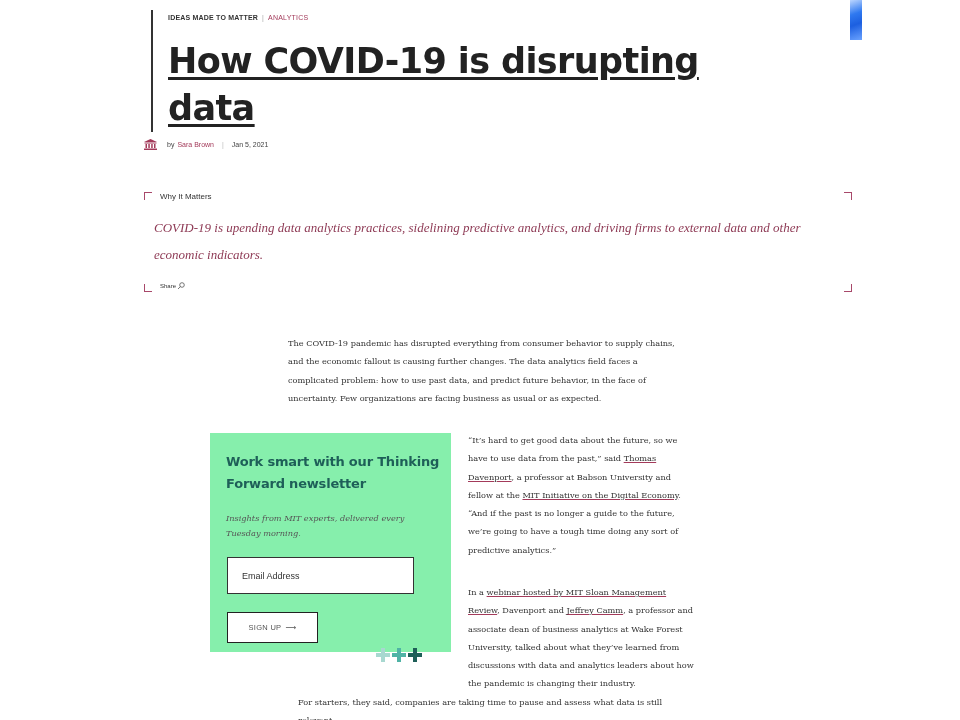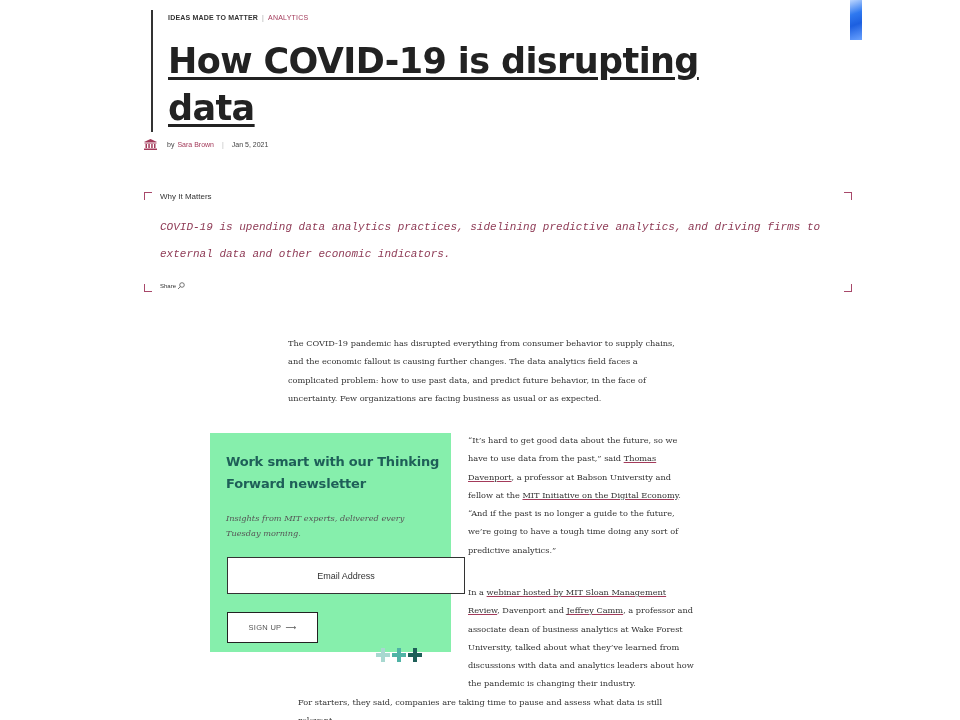--- a/index.html
+++ b/index.html
@@ -29,39 +29,39 @@
   .byline .author { color: #a33a5a; margin-left: 3px; }
   .byline .bar { margin: 0 8px; color: #bbb; }
 
   .wim { position: absolute; left: 136px; top: 190px; width: 708px; height: 104px; }
   .wim .corner { position: absolute; width: 8px; height: 8px; border-color: #a8486a; border-style: solid; border-width: 0; }
   .wim .tl { left: 0; top: 2px; border-top-width: 1.5px; border-left-width: 1.5px; }
   .wim .tr { right: 0; top: 2px; border-top-width: 1.5px; border-right-width: 1.5px; }
   .wim .bl { left: 0; bottom: 2px; border-bottom-width: 1.5px; border-left-width: 1.5px; }
   .wim .br { right: 0; bottom: 2px; border-bottom-width: 1.5px; border-right-width: 1.5px; }
   .wim .label { position: absolute; left: 16px; top: 2px; font-family: "Liberation Sans", sans-serif; font-size: 8px; color: #333; }
-  .wim .summary { position: absolute; left: 16px; top: 24px; width: 680px; font-family: Liberation Mono, monospace;
-    font-style: italic; font-size: 11px; line-height: 27px; color: #8e3a55; }
+  .wim .summary { position: absolute; left: 10px; top: 24px; width: 680px; font-family: Liberation Serif, serif;
+    font-style: italic; font-size: 13px; line-height: 27px; color: #8e3a55; }
   .wim .share { position: absolute; left: 16px; top: 92px; font-family: "Liberation Sans", sans-serif; font-size: 6px; color: #333; display: flex; align-items: center; }
   .wim .share svg { margin-left: 1px; }
 
   .body-text { font-family: "DejaVu Serif", serif; font-size: 8.2px; line-height: 18.3px; color: #333; }
   .para1 { position: absolute; left: 280px; top: 334px; width: 400px; }
   .para2 { position: absolute; left: 460px; top: 431px; width: 230px; }
   .para3 { position: absolute; left: 460px; top: 583px; width: 230px; }
   .para4 { position: absolute; left: 290px; top: 693px; width: 400px; }
   a.link { color: #333; text-decoration: underline; text-decoration-color: #a33a5a; }
 
   .newsletter { position: absolute; left: 202px; top: 433px; width: 241px; height: 219px; background: #86efac; }
   .nl-title { position: absolute; left: 16px; top: 18px; width: 215px; font-family: "DejaVu Sans", sans-serif;
     font-weight: bold; font-size: 13px; line-height: 22px; color: #1e5f58; letter-spacing: -0.2px; }
   .nl-sub { position: absolute; left: 16px; top: 78px; width: 210px; font-family: "DejaVu Serif", serif;
     font-style: italic; font-size: 8.2px; line-height: 15px; color: #555; }
-  .email-input { position: absolute; left: 17px; top: 124px; width: 238px; height: 37px; border: 1.5px solid #333;
-    background: #fff; font-family: "Liberation Sans", sans-serif; font-size: 9px; padding: 0 7px; color: #333; outline: none; text-align: center; }
+  .email-input { position: absolute; left: 17px; top: 124px; width: 187px; height: 37px; border: 1.5px solid #333;
+    background: #fff; font-family: "Liberation Sans", sans-serif; font-size: 9px; padding: 0 14px; color: #333; outline: none; }
   .email-input::placeholder { color: #333; }
   .signup-shadow { position: absolute; left: 14px; top: 183px; width: 90px; height: 30px;
     background-image: radial-gradient(#bbb 0.6px, transparent 0.7px); background-size: 2px 2px; }
   .signup-btn { position: absolute; left: 17px; top: 179px; width: 91px; height: 31px; border: 1.5px solid #222;
     background: #fff; font-family: "Liberation Sans", sans-serif; font-size: 7.5px; color: #555; letter-spacing: 0.3px;
     display: flex; align-items: center; justify-content: center; gap: 4px; cursor: pointer; }
   .plus-row { position: absolute; left: 368px; top: 648px; display: flex; gap: 2px; }
   .plus { width: 14px; height: 14px; position: relative; }
   .plus::before, .plus::after { content: ""; position: absolute; background: currentColor; }
   .plus::before { left: 5px; top: 0; width: 4px; height: 14px; }

